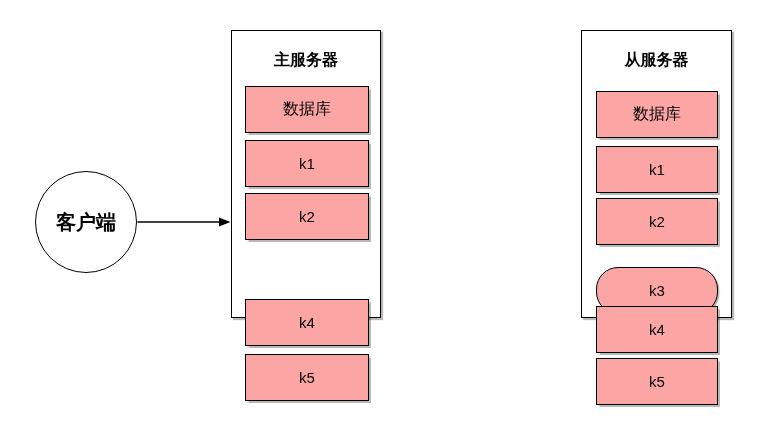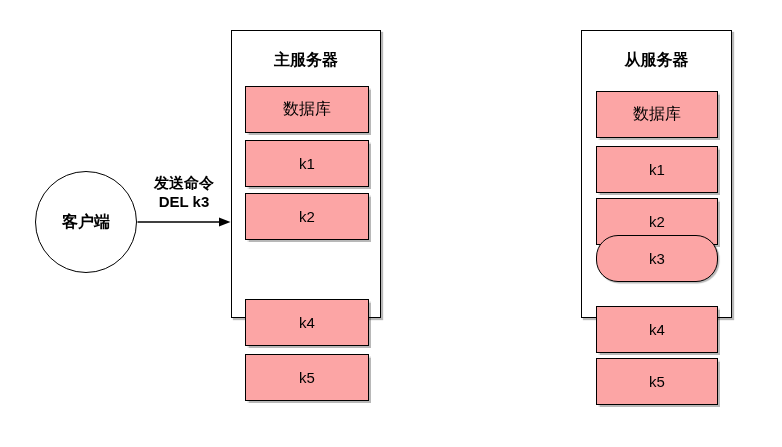--- a/index.html
+++ b/index.html
@@ -16,21 +16,21 @@
   
   .client-circle {
     position: absolute;
     left: 35px; top: 171px;
     width: 102px; height: 102px;
     border: 1.6px solid #000;
     border-radius: 50%;
     background: #fff;
     box-sizing: border-box;
     display: flex; align-items: center; justify-content: center;
-    font-weight: bold; font-size: 16px;
+    font-weight: bold; font-size: 20px;
   }
 
   
   .cmd-label {
     position: absolute;
     left: 132px; top: 173px; width: 104px;
     text-align: center;
     font-weight: bold; font-size: 15px; line-height: 19px;
     white-space: nowrap;
   }
@@ -79,37 +79,33 @@
   .master .s0 { top: 55px; }
   .master .s1 { top: 109px; }
   .master .s2 { top: 162px; }
   
   .master .s4 { top: 268px; }
   .master .s5 { top: 323px; }
 
   .slave .s0 { top: 60px; }
   .slave .s1 { top: 115px; }
   .slave .s2 { top: 167px; }
-  .slave .s3 { top: 204px; border-radius: 22px; }
+  .slave .s3 { top: 236px; border-radius: 22px; }
   .slave .s4 { top: 275px; }
   .slave .s5 { top: 327px; }
 </style>
 </head>
 <body>
 
 <div id="canvas">
 
   <div class="client-circle">
     <span>客户端</span>
   </div>
 
-  <div class="cmd-label">
-    <div>发送命令</div>
-    <div>DEL k3</div>
-  </div>
 
   <svg class="overlay" viewBox="0 0 782 447">
     <line x1="137.5" y1="222" x2="220" y2="222" stroke="#000" stroke-width="1.6"></line>
     <polygon points="230.5,222 219,217.4 219,226.6" fill="#000"></polygon>
   </svg>
 
   <div class="panel master">
     <div class="panel-title">主服务器</div>
     <div class="slot db s0">数据库</div>
     <div class="slot s1">k1</div>

